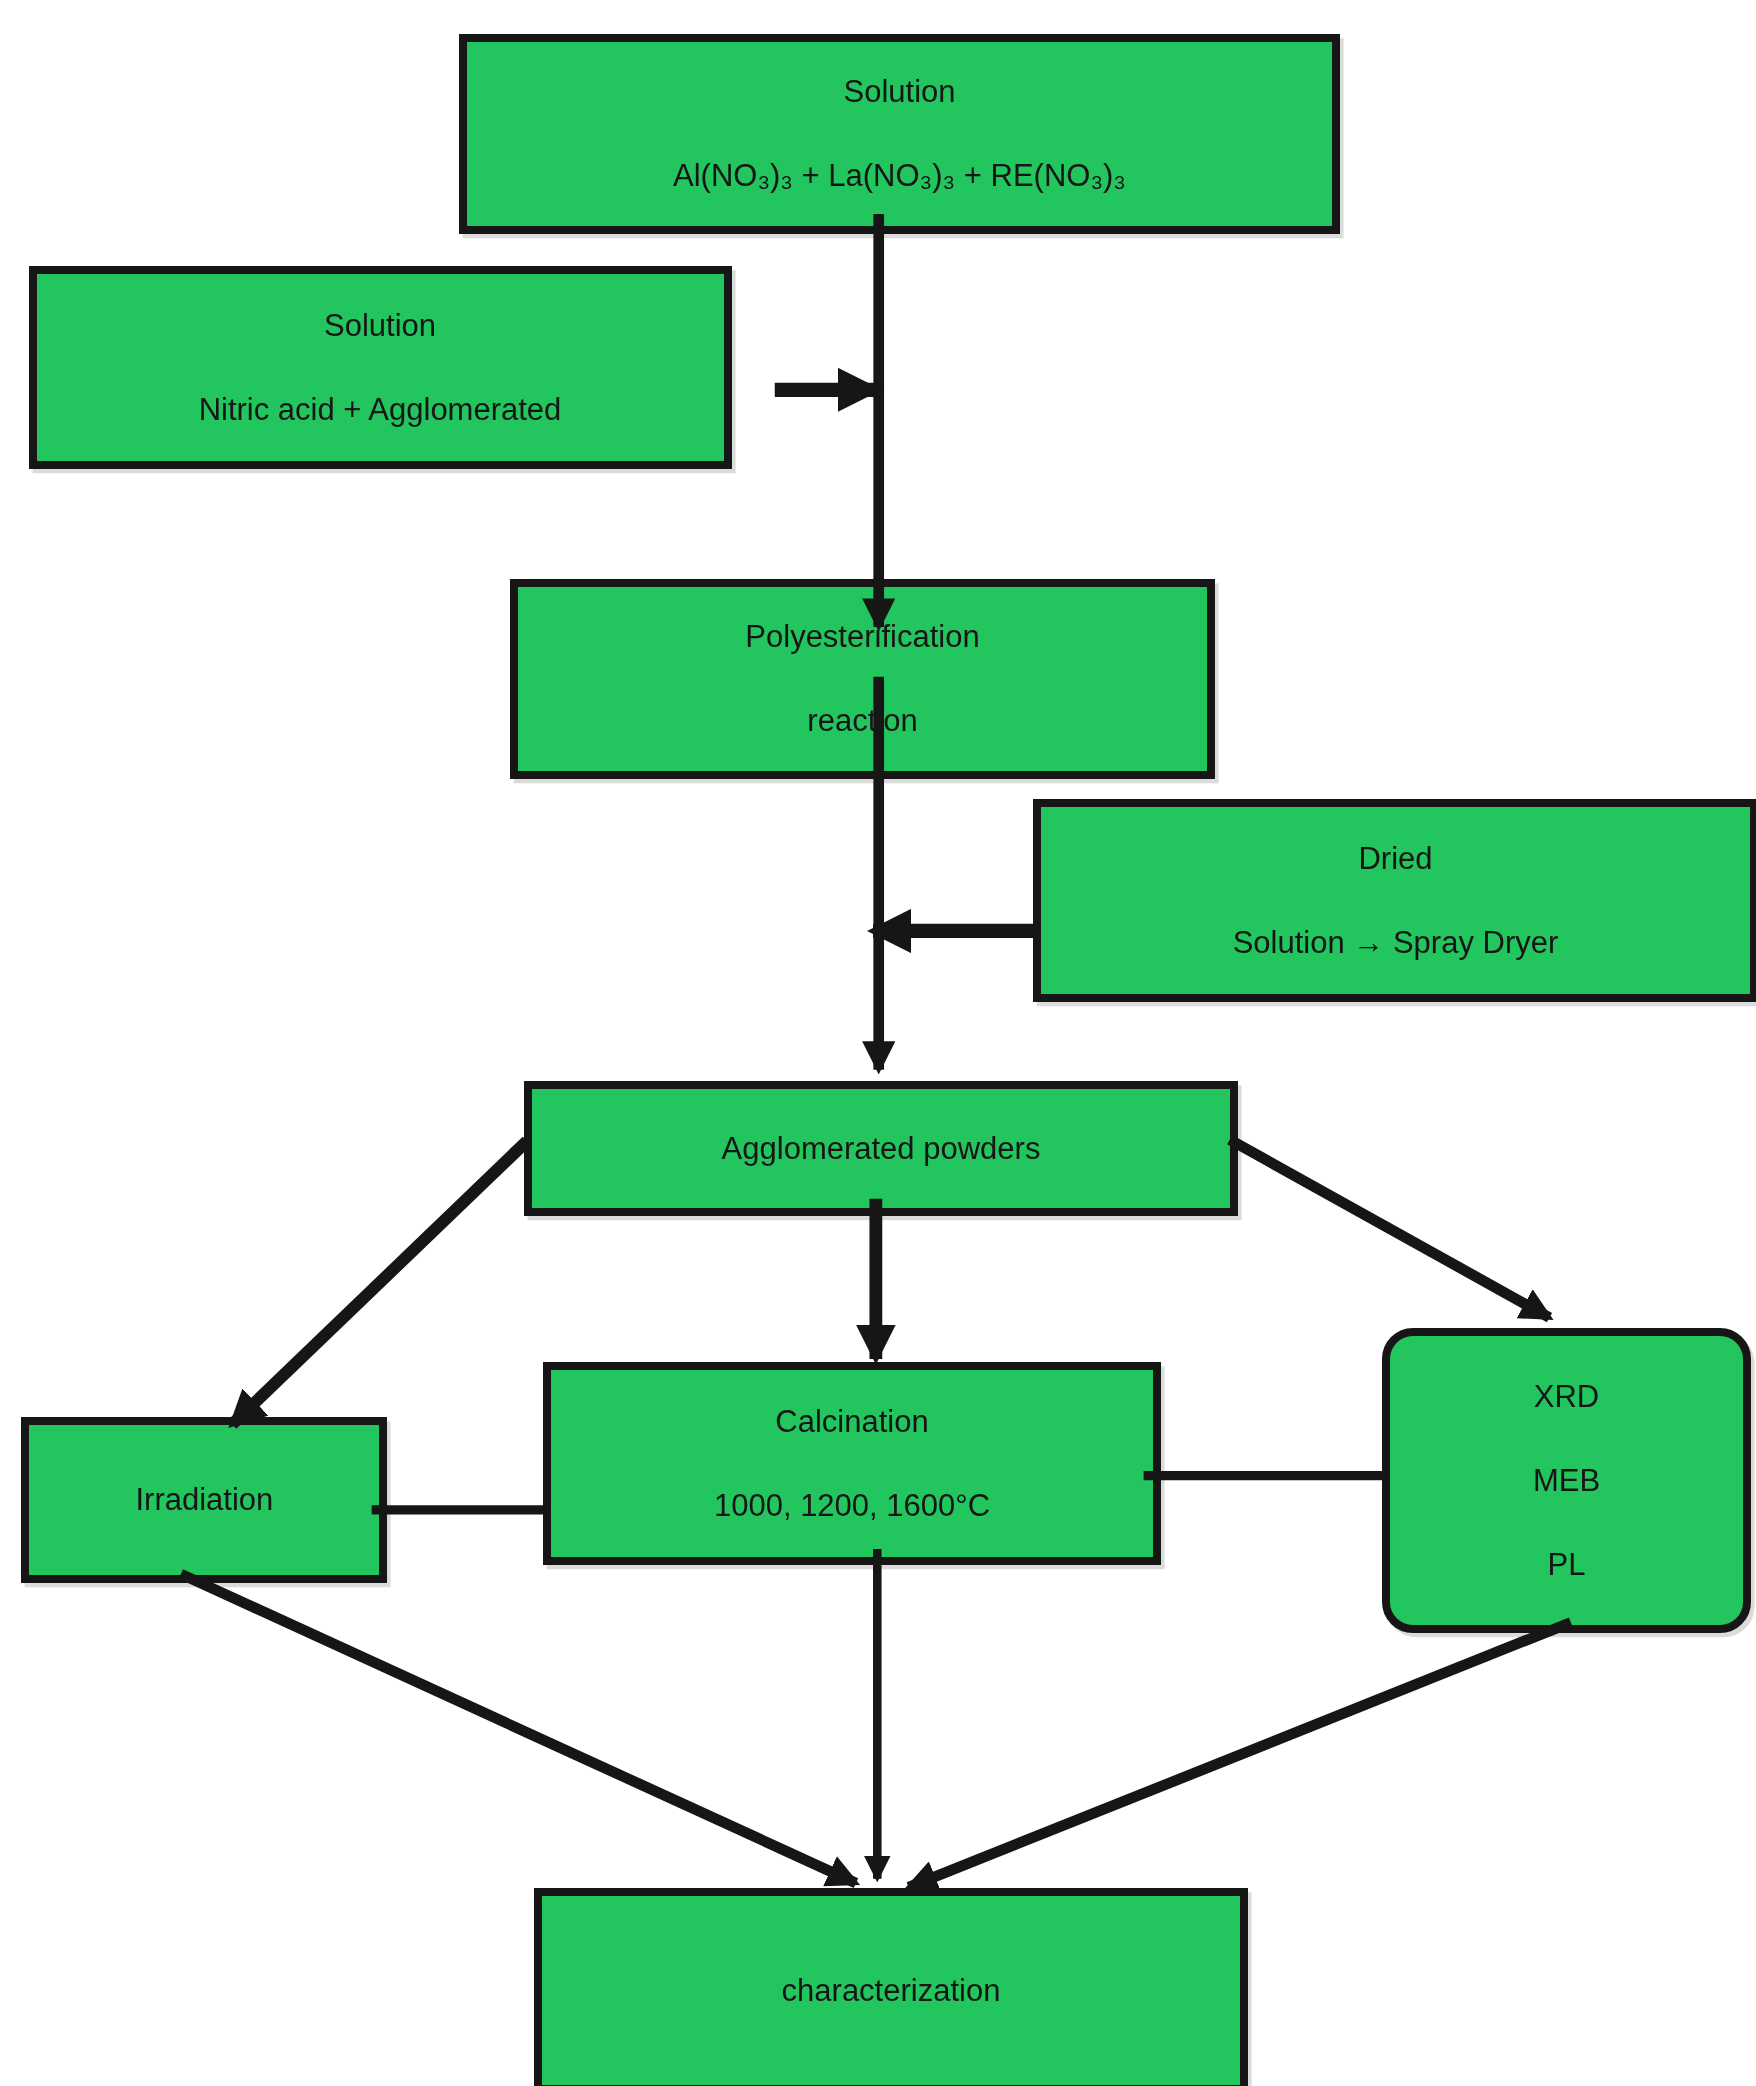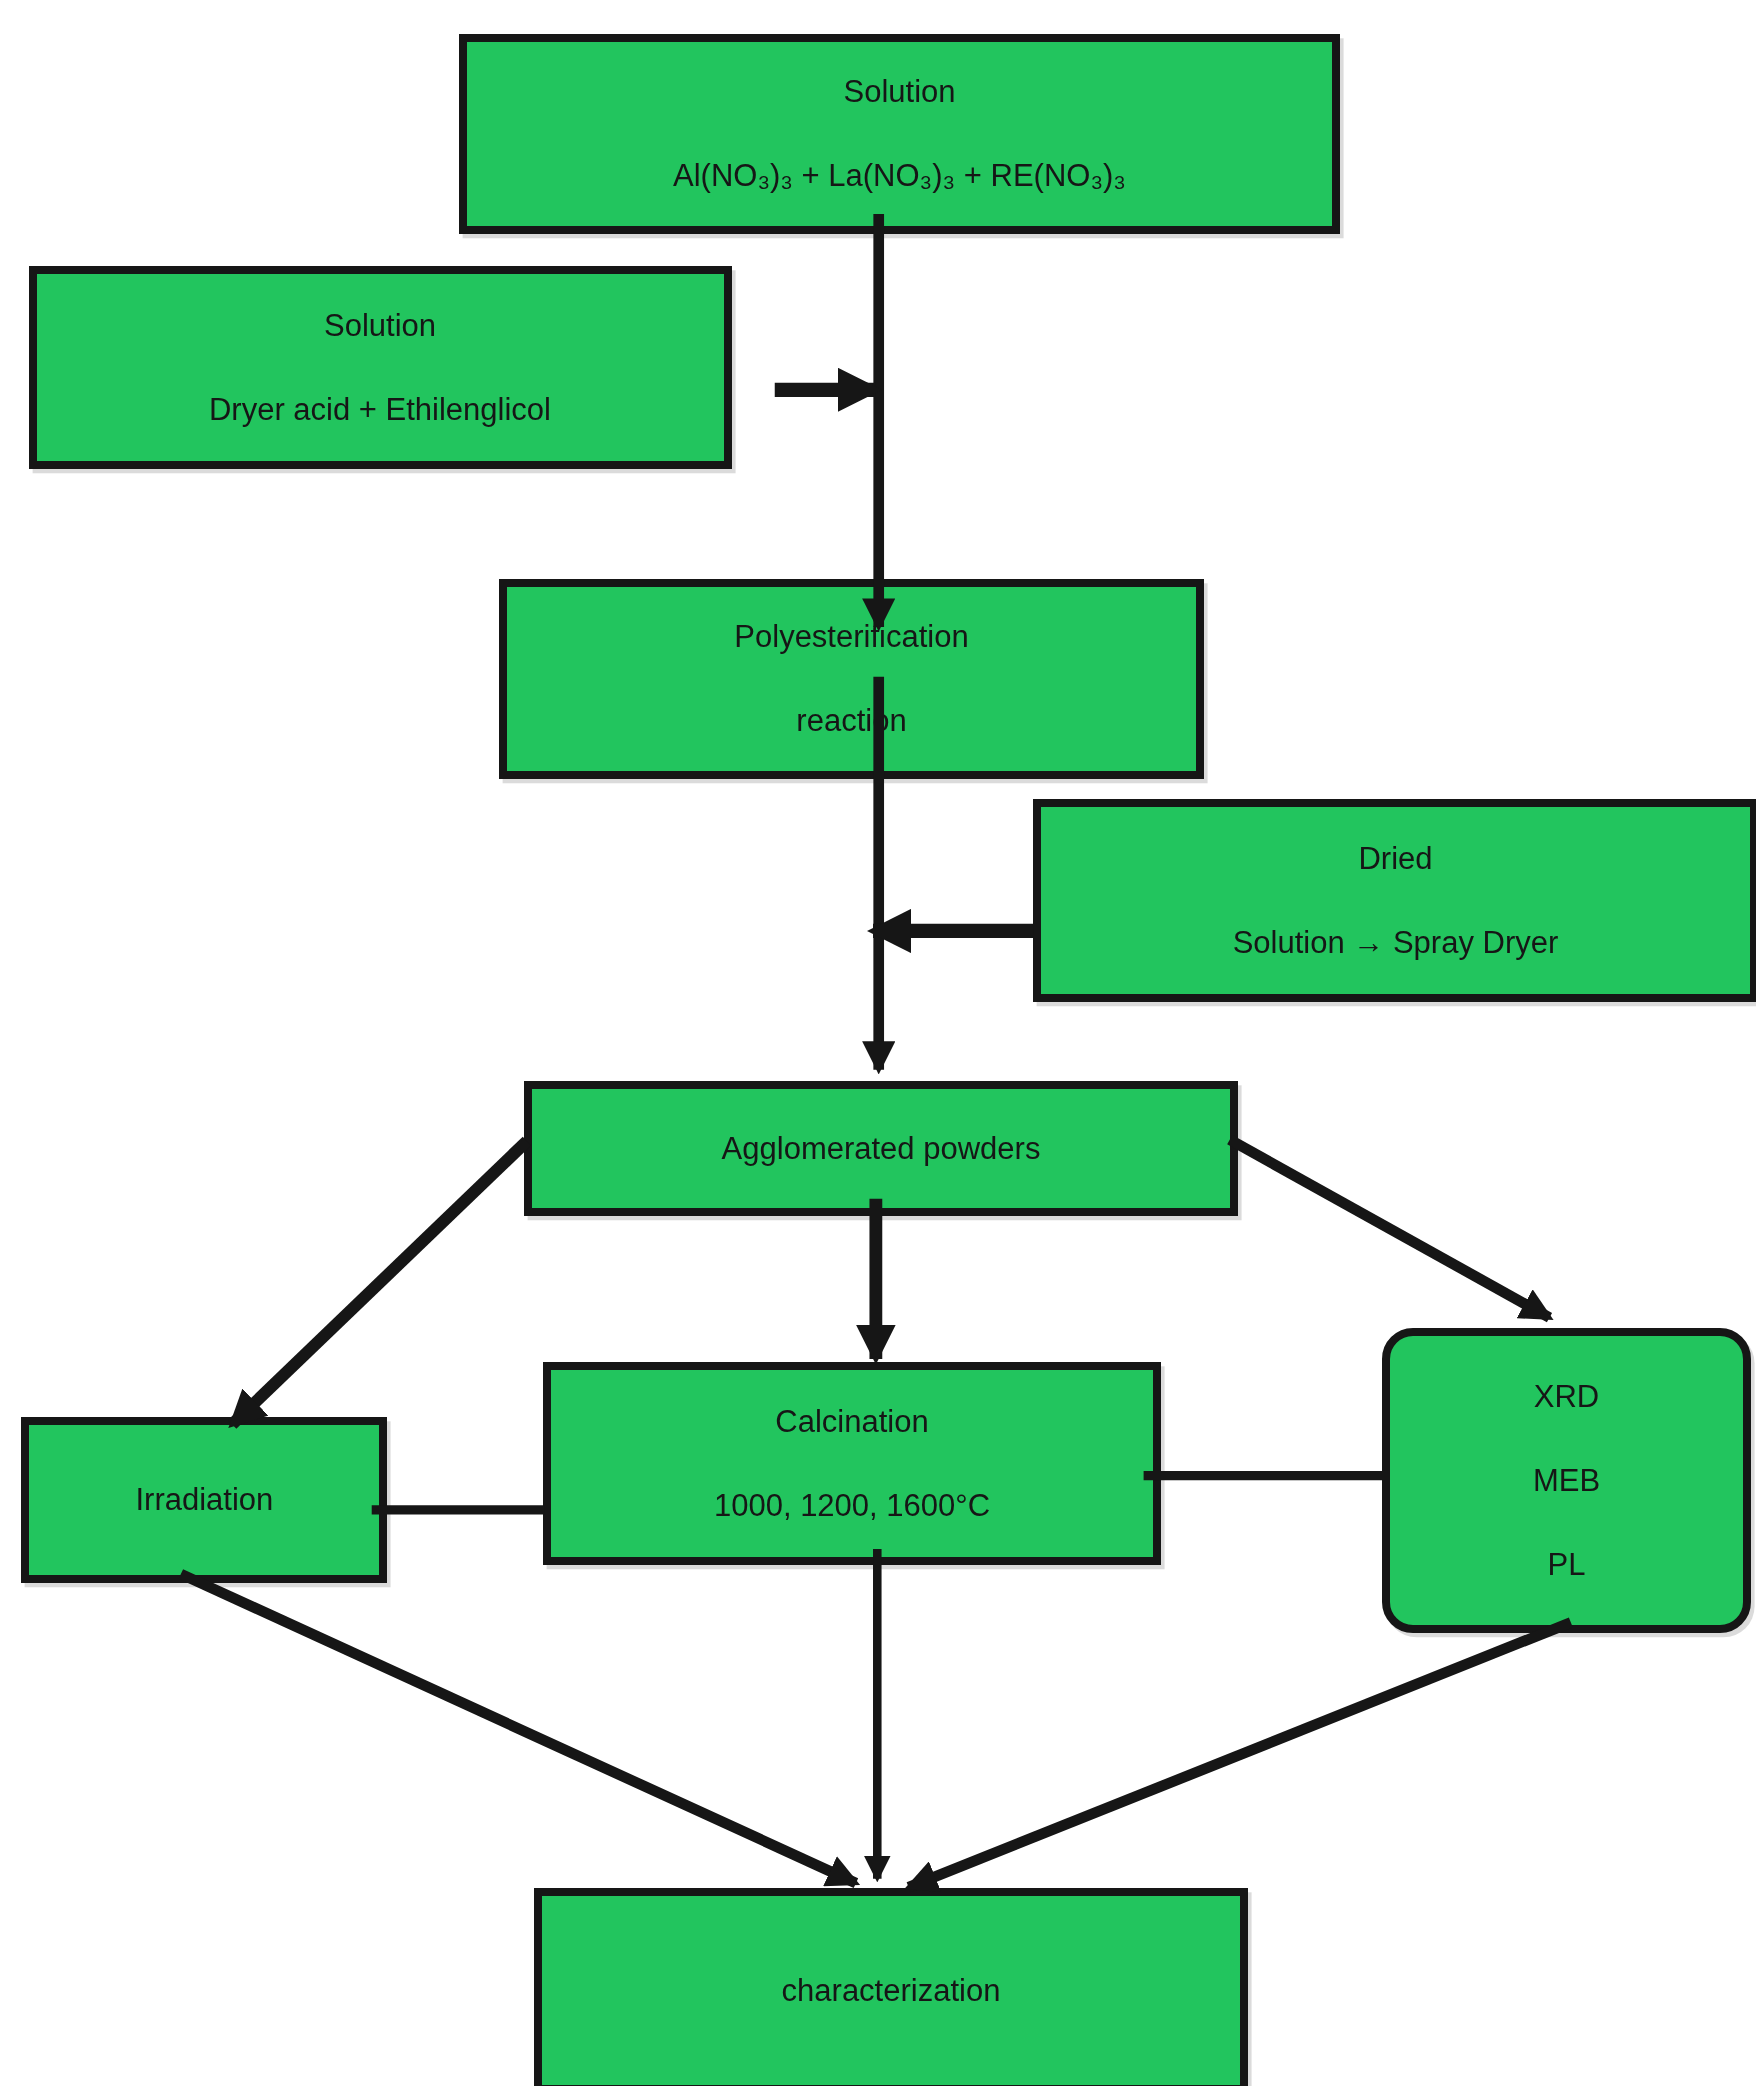--- a/index.html
+++ b/index.html
@@ -18,21 +18,21 @@
     border:8.5px solid #161616;
     box-shadow:3.6px 4.3px 0 rgba(0,0,0,0.14);
     display:flex;flex-direction:column;align-items:center;justify-content:center;
     text-align:center;
     font-size:31px;line-height:84px;white-space:nowrap;
   }
   .node .tline{display:block;}
   
   #n-solution-nitrates    {left:459px;  top:34px;   width:865px; height:184px;}
   #n-solution-nitric      {left:28.5px;   top:266px;  width:687px;  height:187px;}
-  #n-polyesterification   {left:499px;  top:579px;  width:689px;  height:184px;}
+  #n-polyesterification   {left:510px;  top:579px;  width:689px;  height:184px;}
   #n-dried                {left:1033px; top:799px; width:709px;  height:187px;}
   #n-agglomerated         {left:524px;  top:1081px; width:698px;  height:119px;}
   #n-irradiation          {left:21.4px;   top:1417px; width:350px;  height:150px;}
   #n-calcination          {left:543px;  top:1362px; width:602px;  height:187px;}
   #n-methods              {left:1382px; top:1328px; width:353px;  height:289px;border-radius:31px;}
   #n-thermoluminescence   {left:534px;  top:1888px; width:698px;  height:189px;}
 </style>
 </head>
 <body>
 
@@ -70,21 +70,21 @@
     <line x1="2206" y1="2278" x2="1276" y2="2650" stroke-width="15" marker-end="url(#ah)"></line>
   </svg>
 
   <div class="node" id="n-solution-nitrates">
     <span class="tline">Solution</span>
     <span class="tline">Al(NO₃)₃ + La(NO₃)₃ + RE(NO₃)₃</span>
   </div>
 
   <div class="node" id="n-solution-nitric">
     <span class="tline">Solution</span>
-    <span class="tline">Dryer acid + Ethilenglicol</span>
+    <span class="tline">Nitric acid + Agglomerated</span>
   </div>
 
   <div class="node" id="n-polyesterification">
     <span class="tline">Polyesterification</span>
     <span class="tline">reaction</span>
   </div>
 
   <div class="node" id="n-dried">
     <span class="tline">Dried</span>
     <span class="tline">Solution → Spray Dryer</span>

